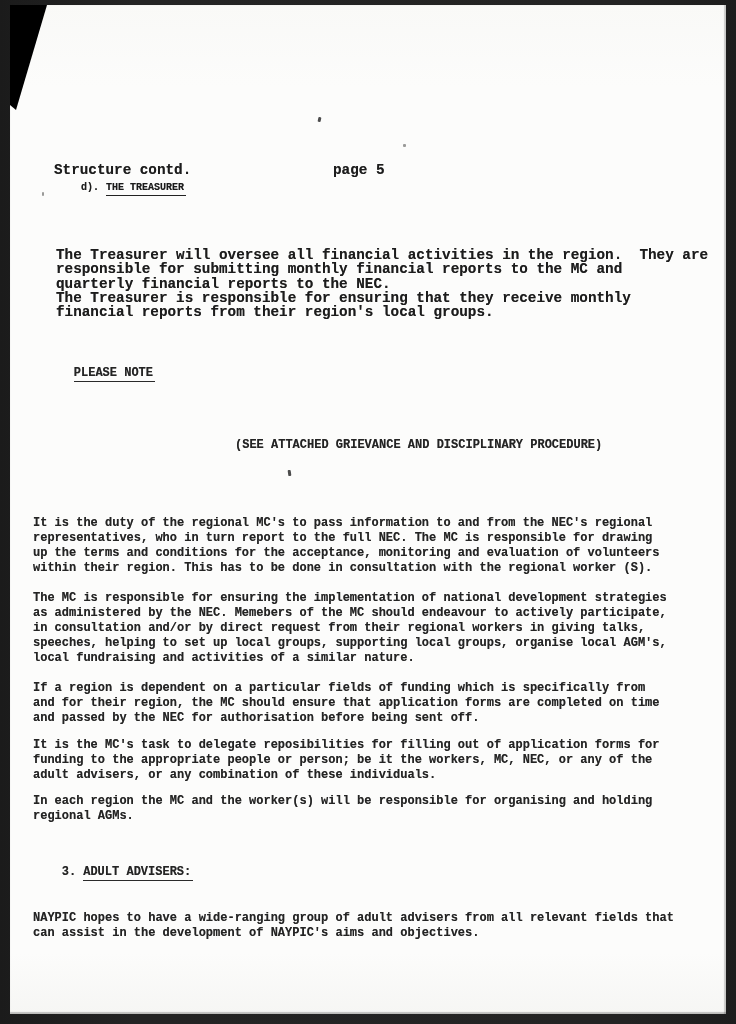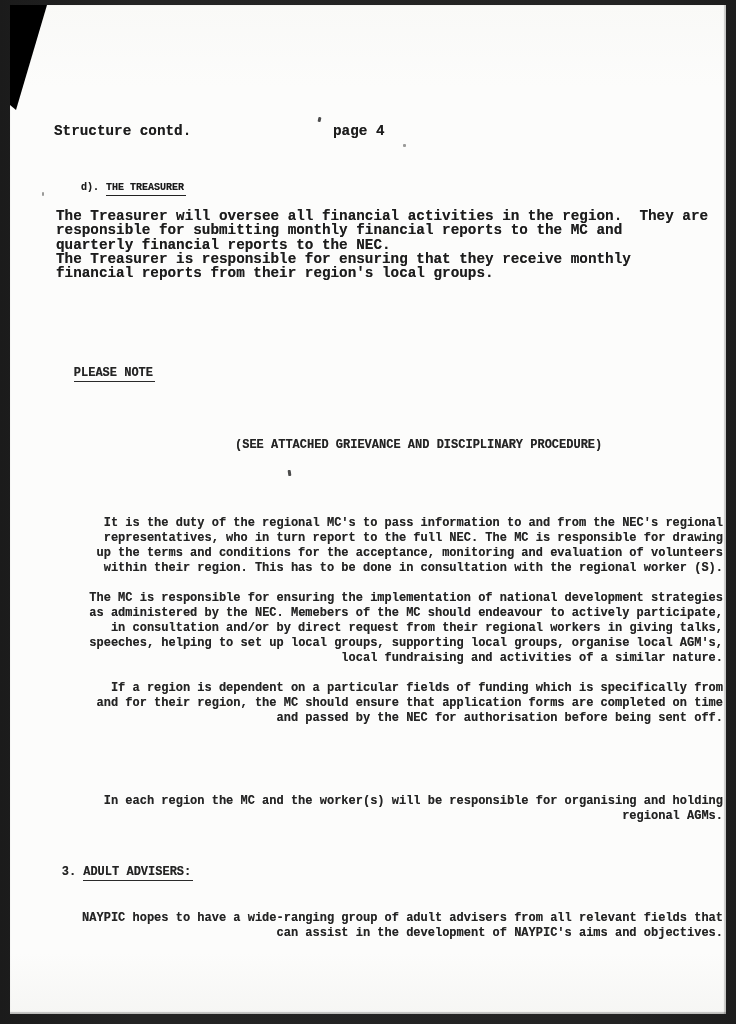--- a/index.html
+++ b/index.html
@@ -12,40 +12,40 @@
   .sheet{
     position:absolute;left:10px;top:5px;width:716px;height:1009px;
     background:linear-gradient(180deg,#f9f9f7 0%,#fcfcfb 8%,#fcfcfb 94%,#f6f6f4 100%);
     box-shadow:inset -2px 0 1px rgba(0,0,0,.18), inset 0 -2px 1px rgba(0,0,0,.22);
   }
   .fold{
     position:absolute;left:0;top:0;width:42px;height:107px;background:#000;
     clip-path:polygon(0 0,37px 0,6px 105px,0 100px);
   }
   .abs{position:absolute;}
-  .tw1{font-weight:700;font-size:14.3px;line-height:14.35px;color:#1c1c1c;white-space:pre-wrap;text-shadow:0 0 .4px rgba(10,10,10,.55);}
+  .tw1{font-weight:700;font-size:14.3px;line-height:14.35px;color:#1c1c1c;white-space:pre-wrap;text-shadow:0 0 .4px rgba(10,10,10,.55);margin-top:39px;}
   .twh{font-weight:700;font-size:10px;line-height:14px;color:#1c1c1c;white-space:pre;text-shadow:0 0 .4px rgba(10,10,10,.5);}
-  .tw2{font-weight:700;font-size:12px;line-height:15px;color:#242424;white-space:pre-wrap;text-shadow:0 0 .35px rgba(20,20,20,.5);text-align:right;}
+  .tw2{font-weight:700;font-size:12px;line-height:15px;color:#242424;white-space:pre-wrap;text-shadow:0 0 .35px rgba(20,20,20,.5);}
   .u{border-bottom:1.7px solid #222;padding:0 2px 1.5px 0;}
   .u2{border-bottom:1.4px solid #2a2a2a;padding:0 2px 1px 0;}
   .lbl{padding-right:7px;}
   .speck{position:absolute;background:#4c4c4c;border-radius:1px;}
   .speck.faint{background:#9a9a98;}
 </style>
 </head>
 <body>
 
 <div class="frame"></div>
 
 <div class="sheet">
 
   <div class="fold"></div>
 
   <div class="abs tw1" style="top:119px;left:44px">Structure contd.</div>
-  <div class="abs tw1" style="top:119px;left:323px">page 4</div>
+  <div class="abs tw1" style="top:119px;left:323px">page 5</div>
 
   <div class="speck" style="left:308px;top:112px;width:3px;height:5px;transform:rotate(12deg)"></div>
   <div class="speck faint" style="left:393px;top:139px;width:3px;height:3px"></div>
   <div class="speck faint" style="left:32px;top:187px;width:2px;height:4px"></div>
   <div class="speck" style="left:278px;top:465px;width:3px;height:6px;transform:rotate(-8deg)"></div>
 
   <div class="abs twh" style="top:162px;left:47px">
     <span class="lbl">d).</span><span class="u">THE TREASURER</span>
   </div>
 
@@ -72,20 +72,23 @@
   <div class="abs tw2" style="top:586px;left:23px;width:690px">The MC is responsible for ensuring the implementation of national development strategies
 as administered by the NEC. Memebers of the MC should endeavour to actively participate,
 in consultation and/or by direct request from their regional workers in giving talks,
 speeches, helping to set up local groups, supporting local groups, organise local AGM's,
 local fundraising and activities of a similar nature.</div>
 
   <div class="abs tw2" style="top:676px;left:23px;width:690px">If a region is dependent on a particular fields of funding which is specifically from
 and for their region, the MC should ensure that application forms are completed on time
 and passed by the NEC for authorisation before being sent off.</div>
 
+  <div class="abs tw2" style="top:733px;left:23px;width:690px">It is the MC's task to delegate reposibilities for filling out of application forms for
+funding to the appropriate people or person; be it the workers, MC, NEC, or any of the
+adult advisers, or any combination of these individuals.</div>
 
   <div class="abs tw2" style="top:789px;left:23px;width:690px">In each region the MC and the worker(s) will be responsible for organising and holding
 regional AGMs.</div>
 
   <div class="abs tw2" style="top:845px;left:23px">
     <span class="lbl">3.</span><span class="u2">ADULT ADVISERS:</span>
   </div>
 
 
   <div class="abs tw2" style="top:906px;left:23px;width:690px">NAYPIC hopes to have a wide-ranging group of adult advisers from all relevant fields that

